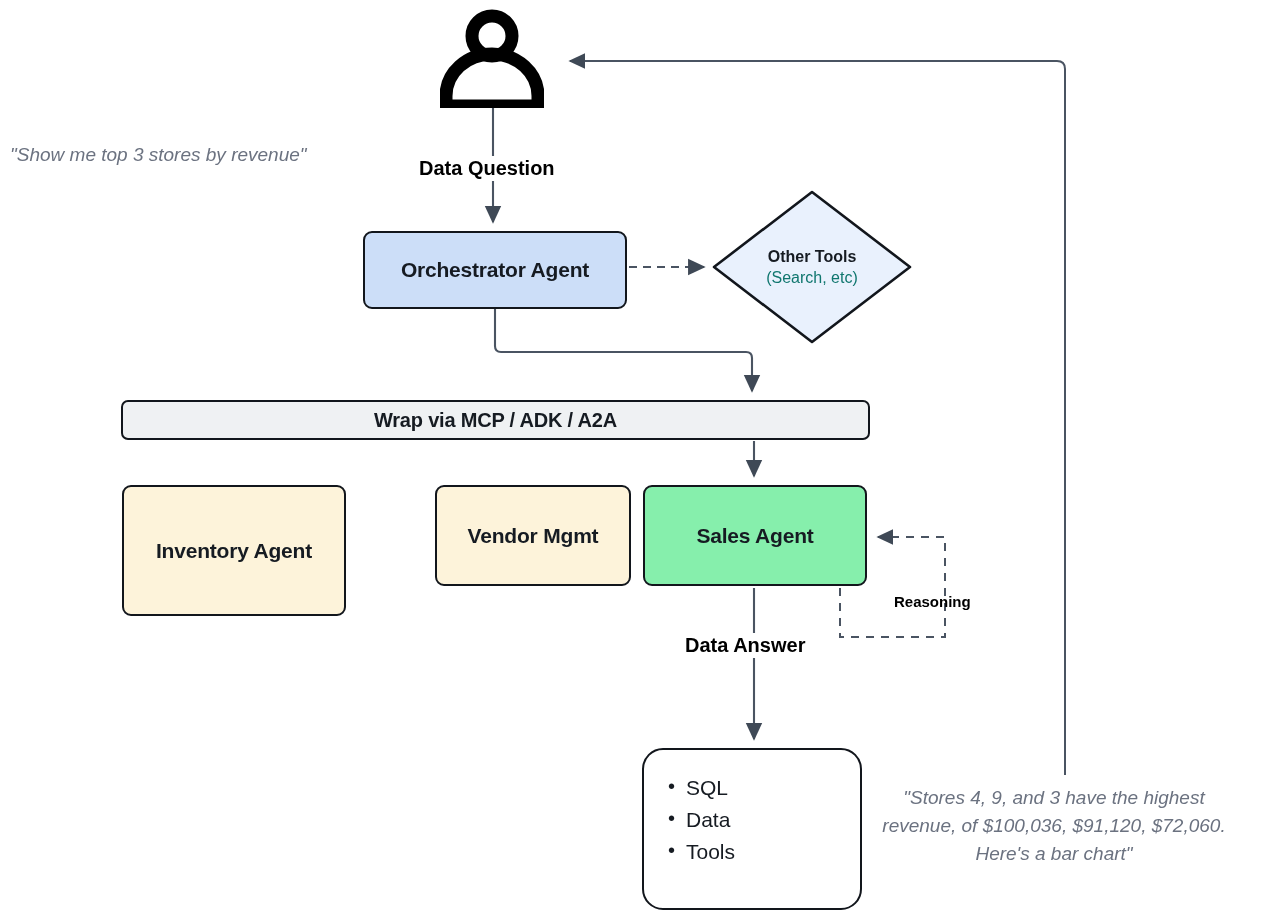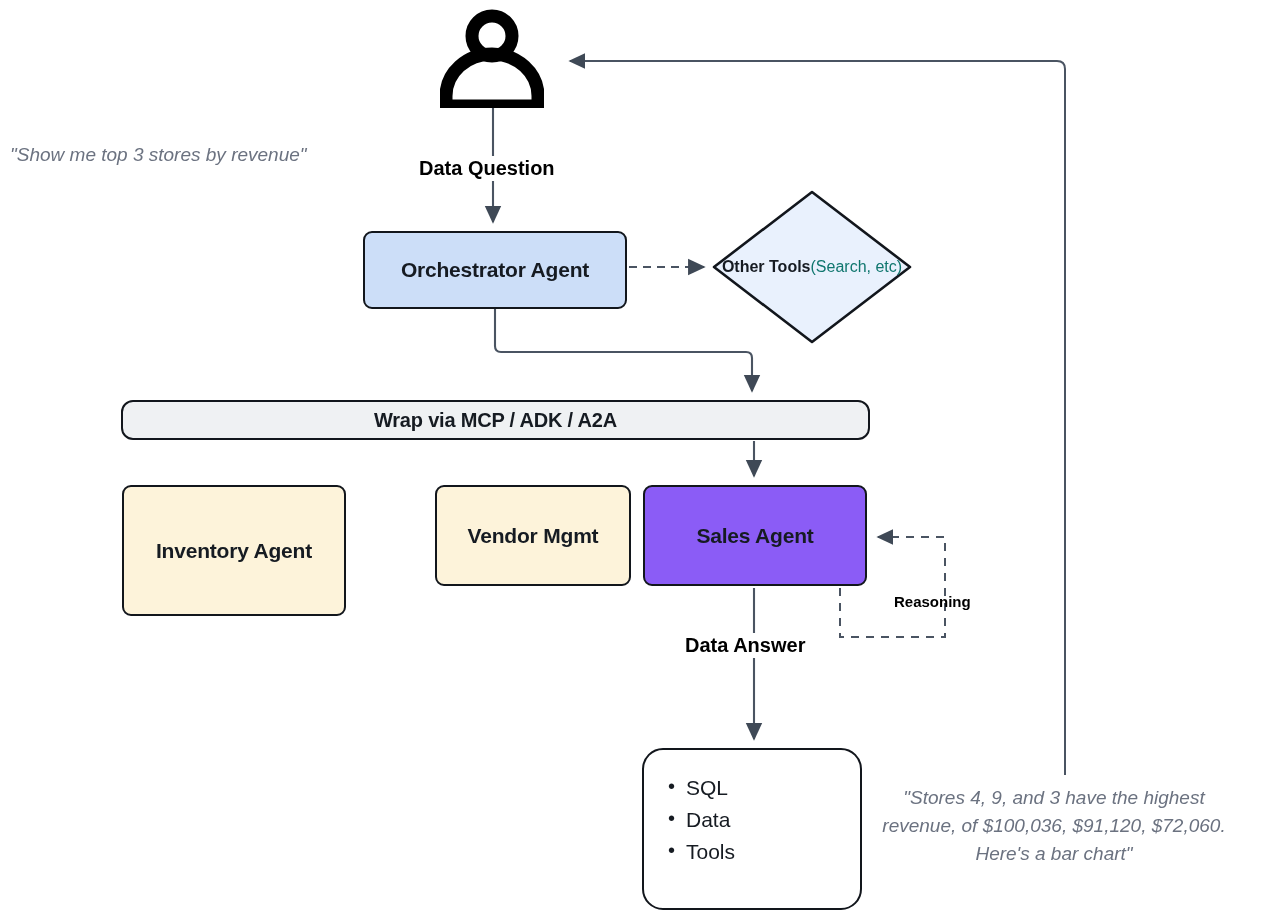--- a/index.html
+++ b/index.html
@@ -13,36 +13,36 @@
   #canvas{position:absolute;left:0;top:0;width:1264px;height:918px;}
   svg.layer{position:absolute;left:0;top:0;width:1264px;height:918px;pointer-events:none;}
 
   .node{position:absolute;box-sizing:border-box;display:flex;align-items:center;justify-content:center;
         border:2.5px solid #12161c;border-radius:9px;}
   .node .label{font-weight:bold;color:#161b22;letter-spacing:-0.2px;text-align:center;}
 
   #orchestrator{left:363px;top:231px;width:264px;height:78px;background:#ccdef8;}
   #orchestrator .label{font-size:21px;}
 
-  #mcpbar{left:121px;top:400px;width:749px;height:40px;background:#eff1f3;border-radius:12px;}
+  #mcpbar{left:121px;top:400px;width:749px;height:40px;background:#eff1f3;border-radius:7px;}
   #mcpbar .label{font-size:20px;}
 
   #inventory{left:122px;top:485px;width:224px;height:131px;background:#fdf3da;}
   #vendor{left:401px;top:485px;width:196px;height:101px;background:#fdf3da;margin-left:34px;}
-  #sales{left:643px;top:485px;width:224px;height:101px;background:#8b5cf6;}
+  #sales{left:643px;top:485px;width:224px;height:101px;background:#86efac;}
   #inventory .label,#vendor .label,#sales .label{font-size:21px;}
 
   #outputs{left:642px;top:748px;width:220px;height:162px;background:#ffffff;border-radius:21px;
            display:block;padding:22px 0 0 22px;}
   #outputs ul{list-style:none;margin:0;padding:0;}
   #outputs li{font-size:21px;color:#161b22;line-height:1.52;position:relative;padding-left:20px;}
   #outputs li:before{content:"\2022";position:absolute;left:2px;top:-1px;font-size:20px;color:#161b22;}
 
   .diamond-wrap{position:absolute;left:712px;top:190px;width:200px;height:155px;}
-  .diamond-txt{position:absolute;left:0;top:0;width:200px;height:155px;display:flex;flex-direction:row;
+  .diamond-txt{position:absolute;left:0;top:0;width:200px;height:155px;display:flex;flex-direction:column;
                align-items:center;justify-content:center;line-height:1.28;}
   .diamond-txt .t1{font-size:16px;font-weight:bold;color:#161b22;}
   .diamond-txt .t2{font-size:16px;color:#0f766e;}
 
   .edgelabel{position:absolute;font-weight:bold;color:#000000;background:#ffffff;padding:1px 6px;white-space:nowrap;}
   #lbl-data-question{left:413px;top:156px;font-size:20px;}
   #lbl-data-answer{left:679px;top:633px;font-size:20px;}
   #lbl-reasoning{left:888px;top:592px;font-size:15px;background:transparent;}
 
   .quote{position:absolute;font-style:italic;color:#6b7280;line-height:1.48;}

